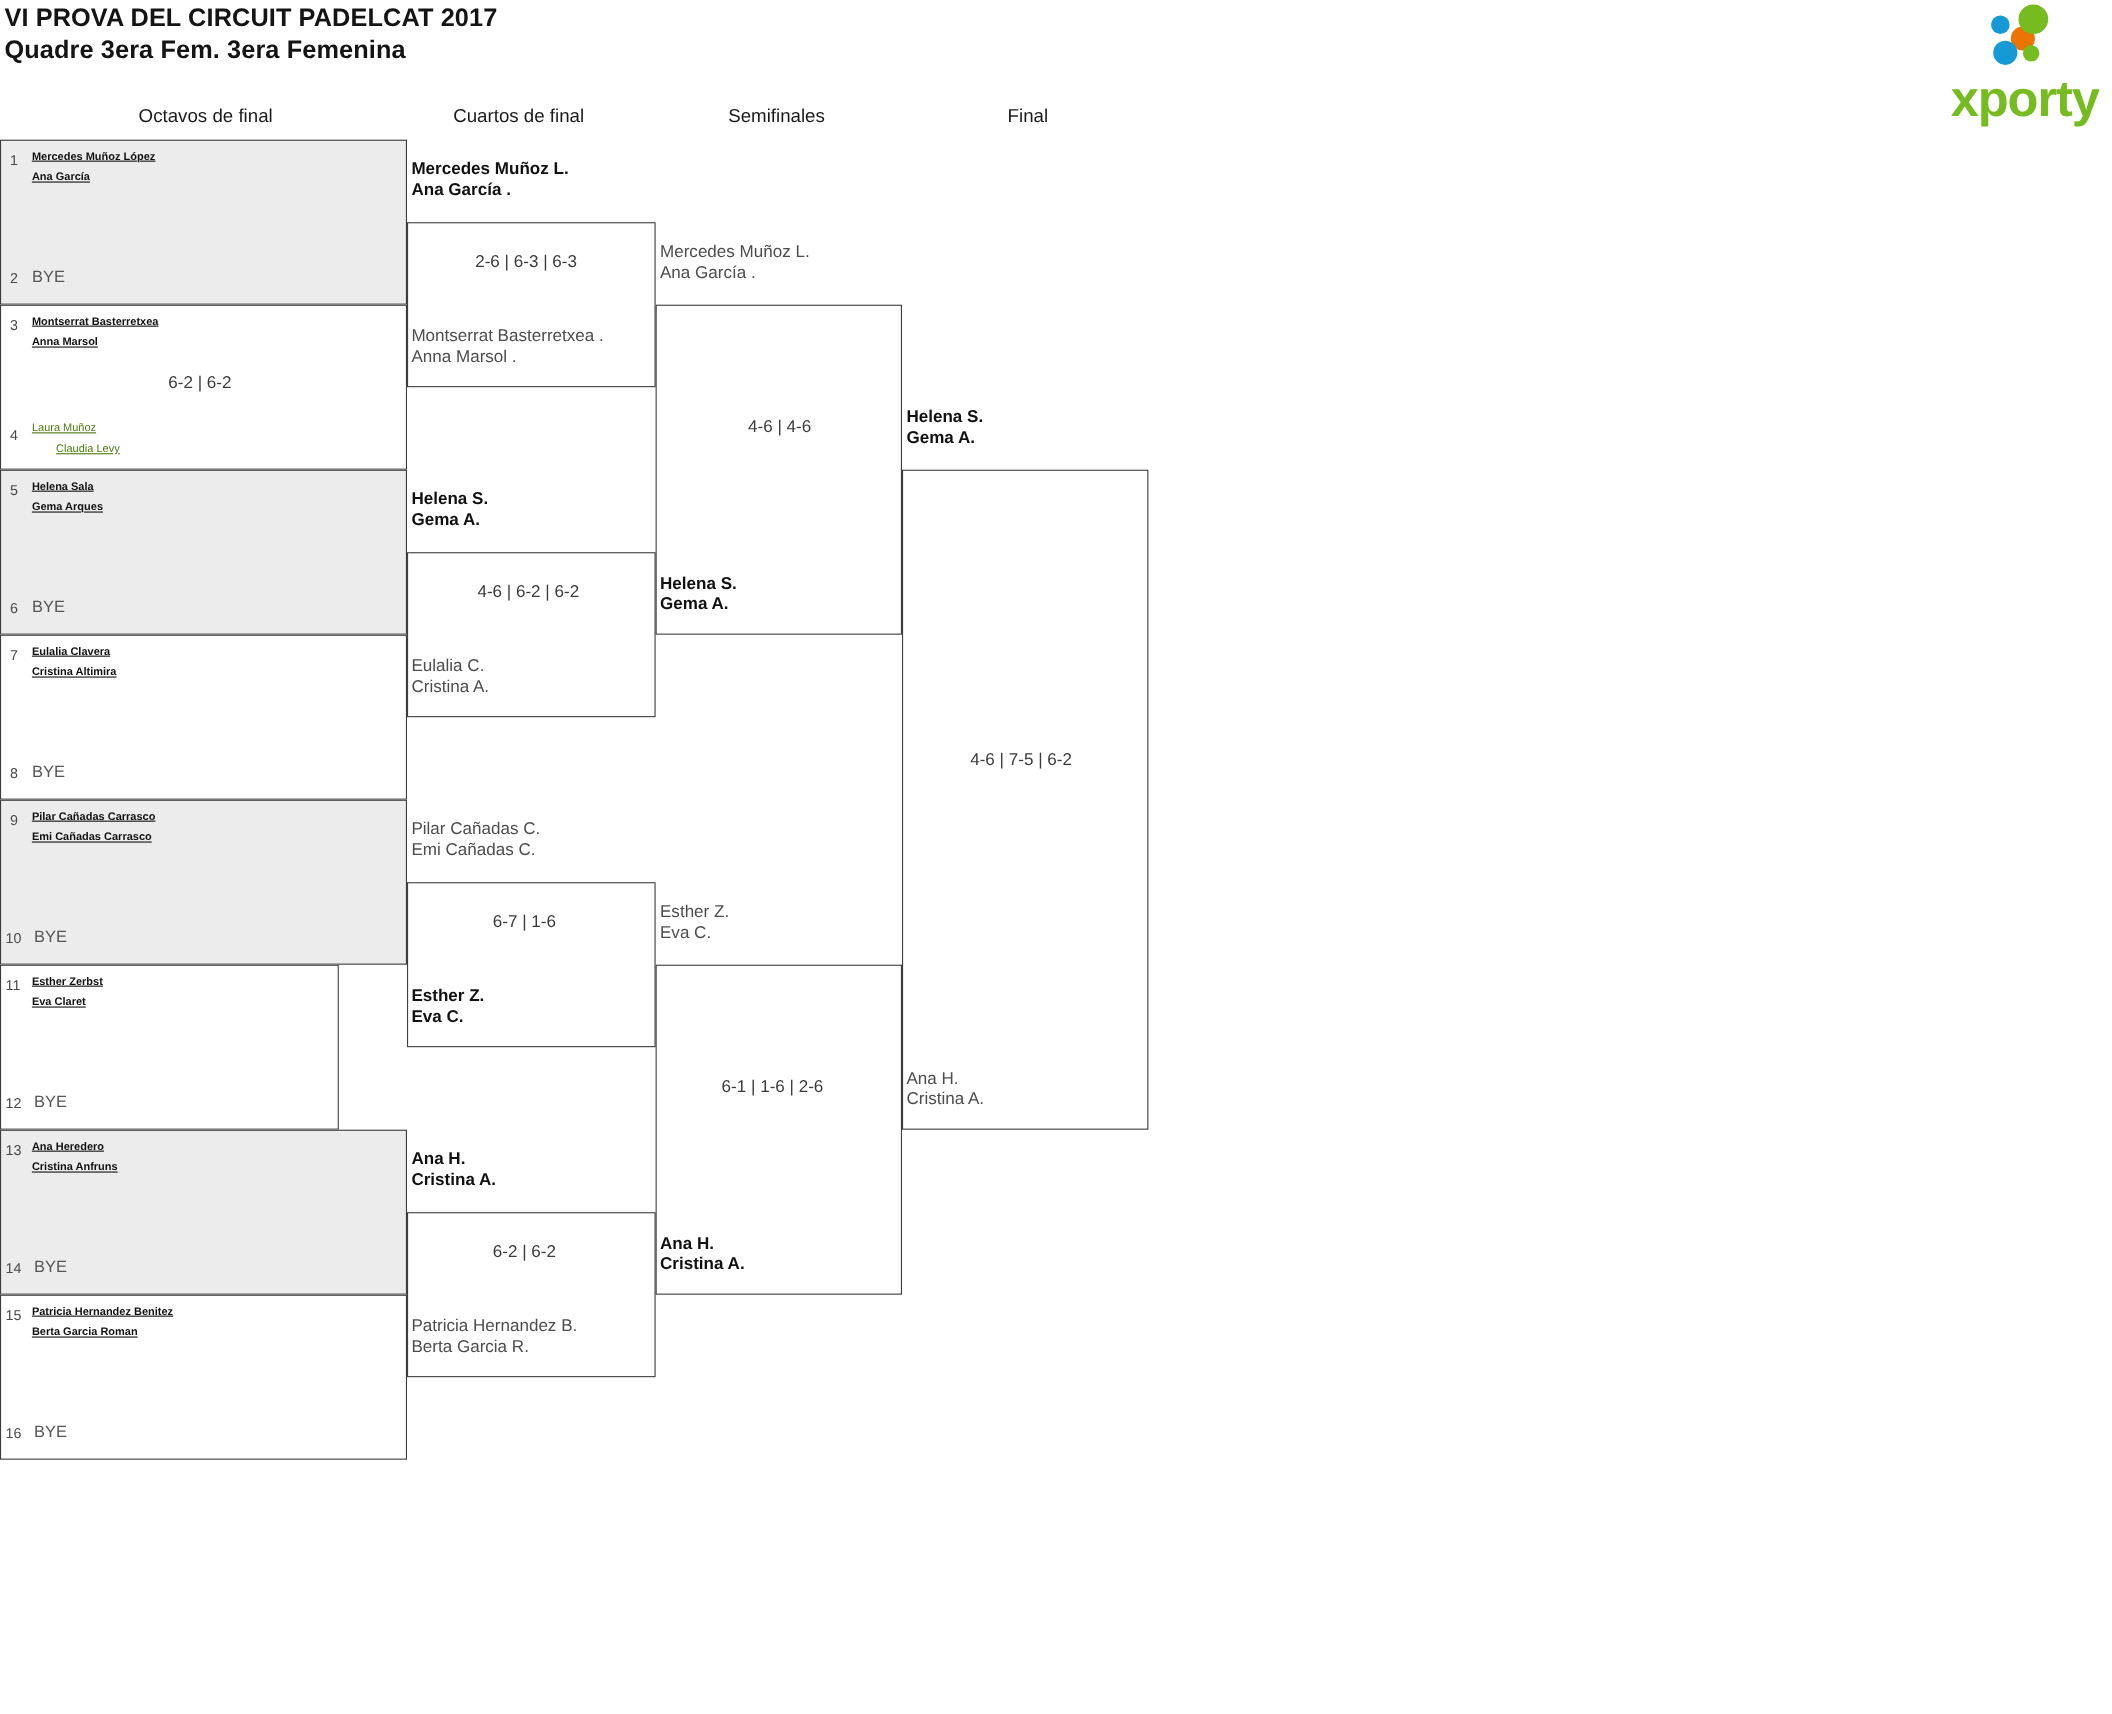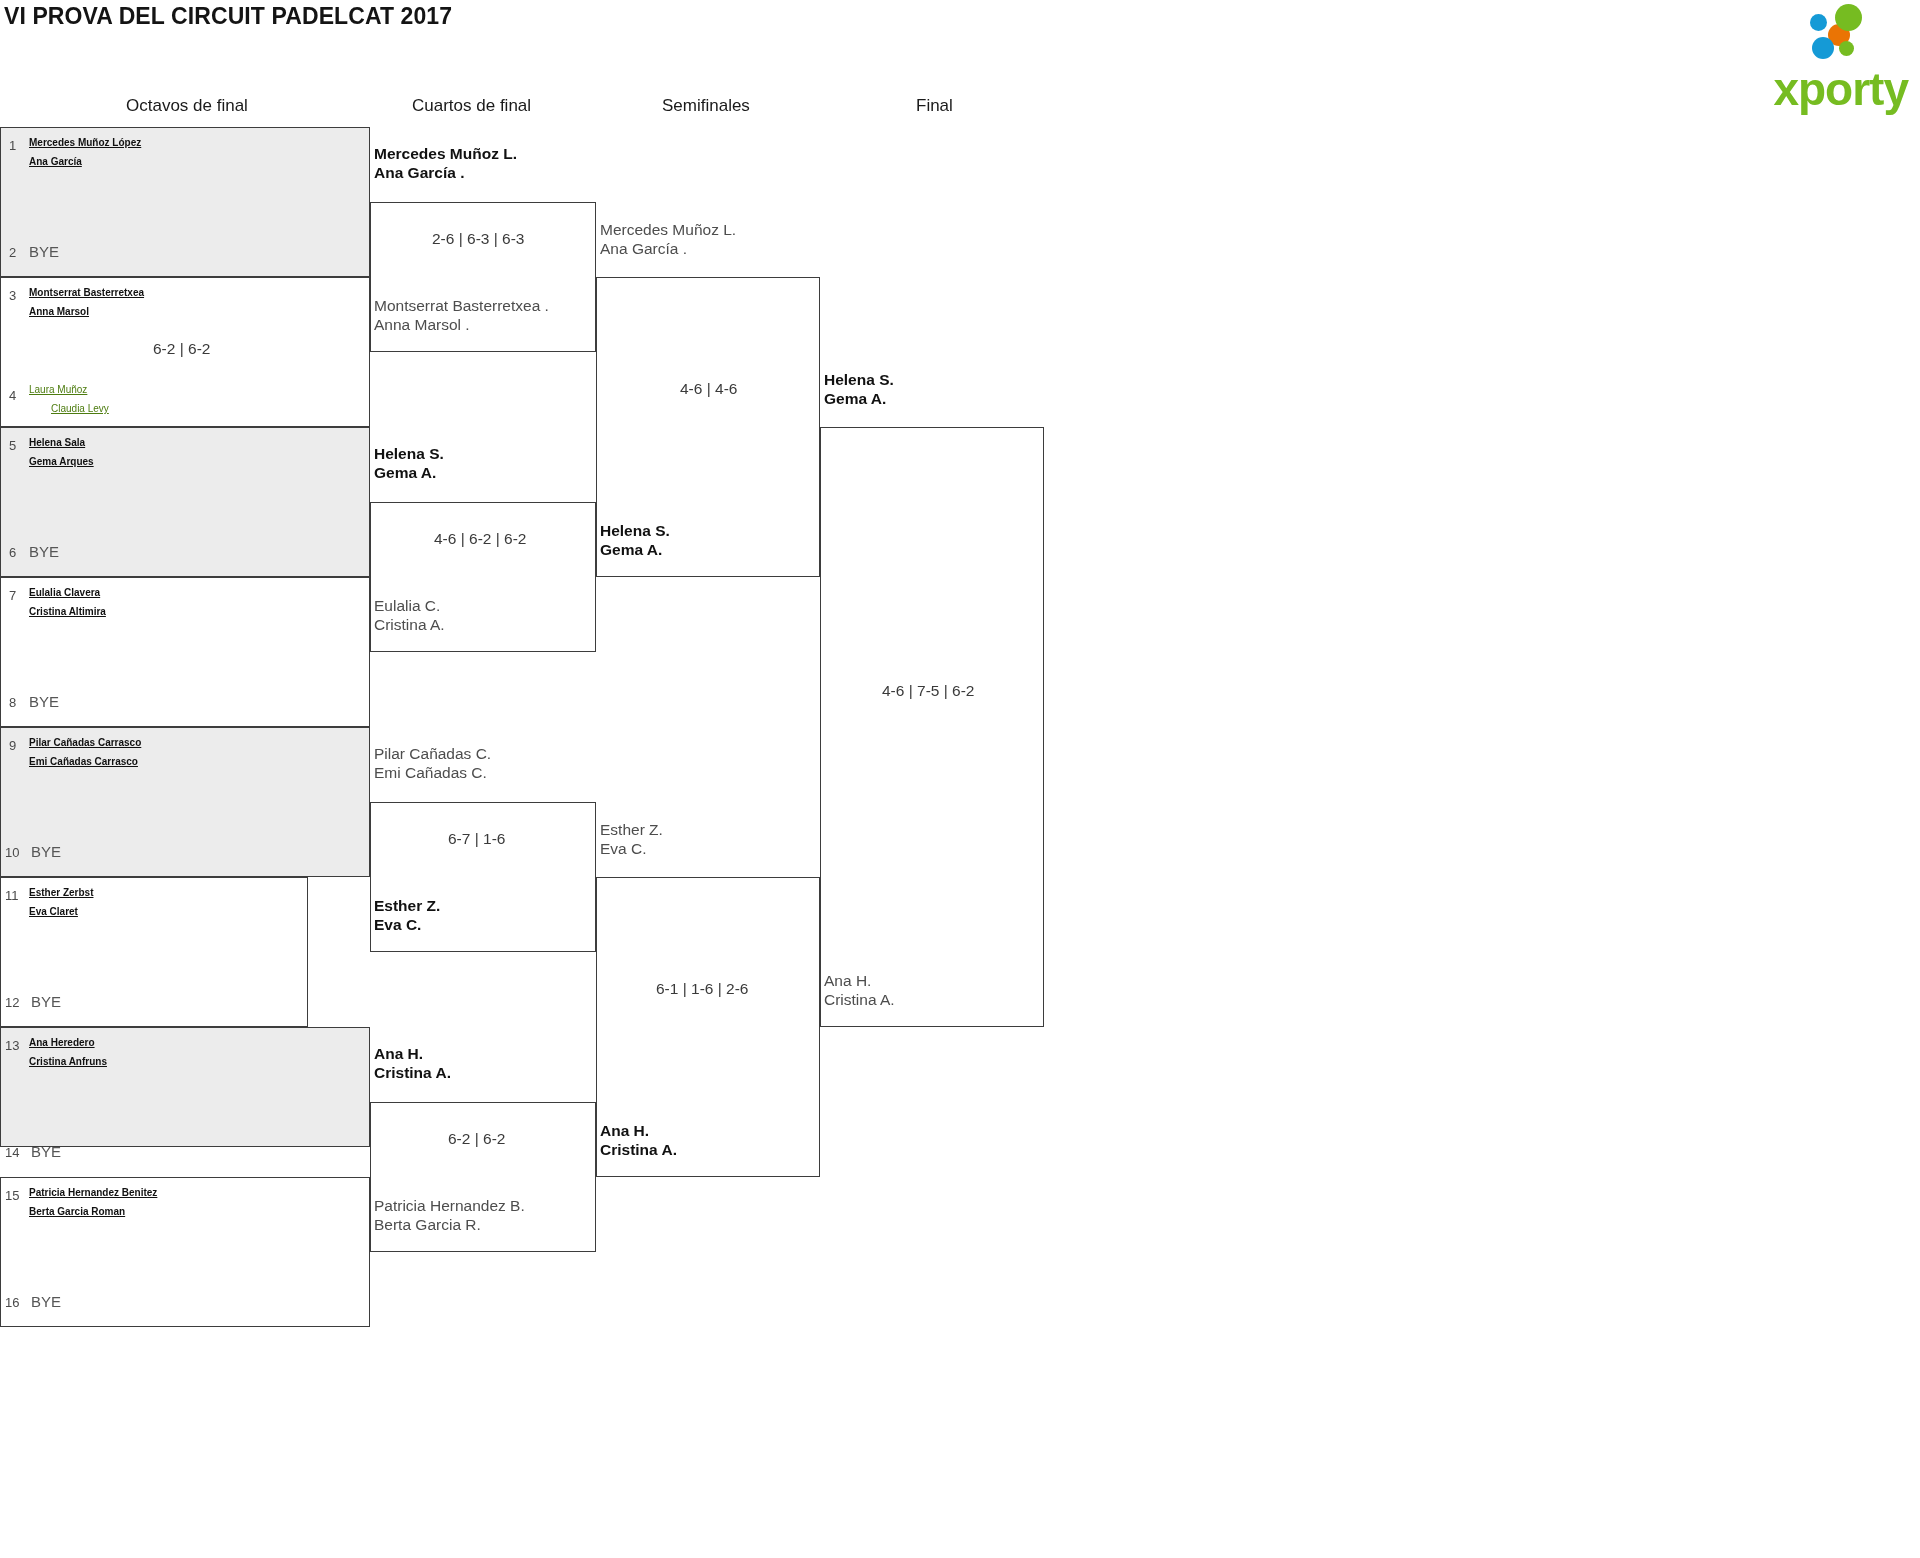--- a/index.html
+++ b/index.html
@@ -44,20 +44,21 @@
   .label.win{font-weight:bold;color:#111111;}
   .label.lose{font-weight:normal;color:#4d4d4d;}
 </style>
 </head>
 <body>
 
 <div class="root">
 
   <div class="title-block">
     <div class="title-line1">VI PROVA DEL CIRCUIT PADELCAT 2017</div>
+    <div class="title-line2">Quadre 3era Fem. 3era Femenina</div>
   </div>
 
   <div class="logo">
     <div class="logo-dots">
       <span class="dot" style="left:0px;top:10px;width:17px;height:17px;background:#159ad6;"></span>
       <span class="dot" style="left:18px;top:20px;width:22px;height:22px;background:#ea7404;"></span>
       <span class="dot" style="left:25px;top:0px;width:27px;height:27px;background:#76bc21;"></span>
       <span class="dot" style="left:2px;top:33px;width:22px;height:22px;background:#159ad6;"></span>
       <span class="dot" style="left:29px;top:37px;width:15px;height:15px;background:#76bc21;"></span>
     </div>
@@ -112,21 +113,21 @@
   </div>
 
   <div class="cell r1-cell" style="left:0px;top:877px;width:308px;height:150px;">
     <span class="seed" style="left:4px;top:10px;">11</span>
     <span class="names win" style="left:28px;top:5px;">Esther Zerbst</span>
     <span class="names win" style="left:28px;top:24px;">Eva Claret</span>
     <span class="seed" style="left:4px;top:117px;">12</span>
     <span class="bye" style="left:30px;top:115px;">BYE</span>
   </div>
 
-  <div class="cell r1-cell shaded" style="left:0px;top:1027px;width:370px;height:120px;">
+  <div class="cell r1-cell shaded" style="left:0px;top:1027px;width:370px;height:150px;">
     <span class="seed" style="left:4px;top:10px;">13</span>
     <span class="names win" style="left:28px;top:5px;">Ana Heredero</span>
     <span class="names win" style="left:28px;top:24px;">Cristina Anfruns</span>
     <span class="seed" style="left:4px;top:117px;">14</span>
     <span class="bye" style="left:30px;top:115px;">BYE</span>
   </div>
 
   <div class="cell r1-cell" style="left:0px;top:1177px;width:370px;height:150px;">
     <span class="seed" style="left:4px;top:10px;">15</span>
     <span class="names win" style="left:28px;top:5px;">Patricia Hernandez Benitez</span>

